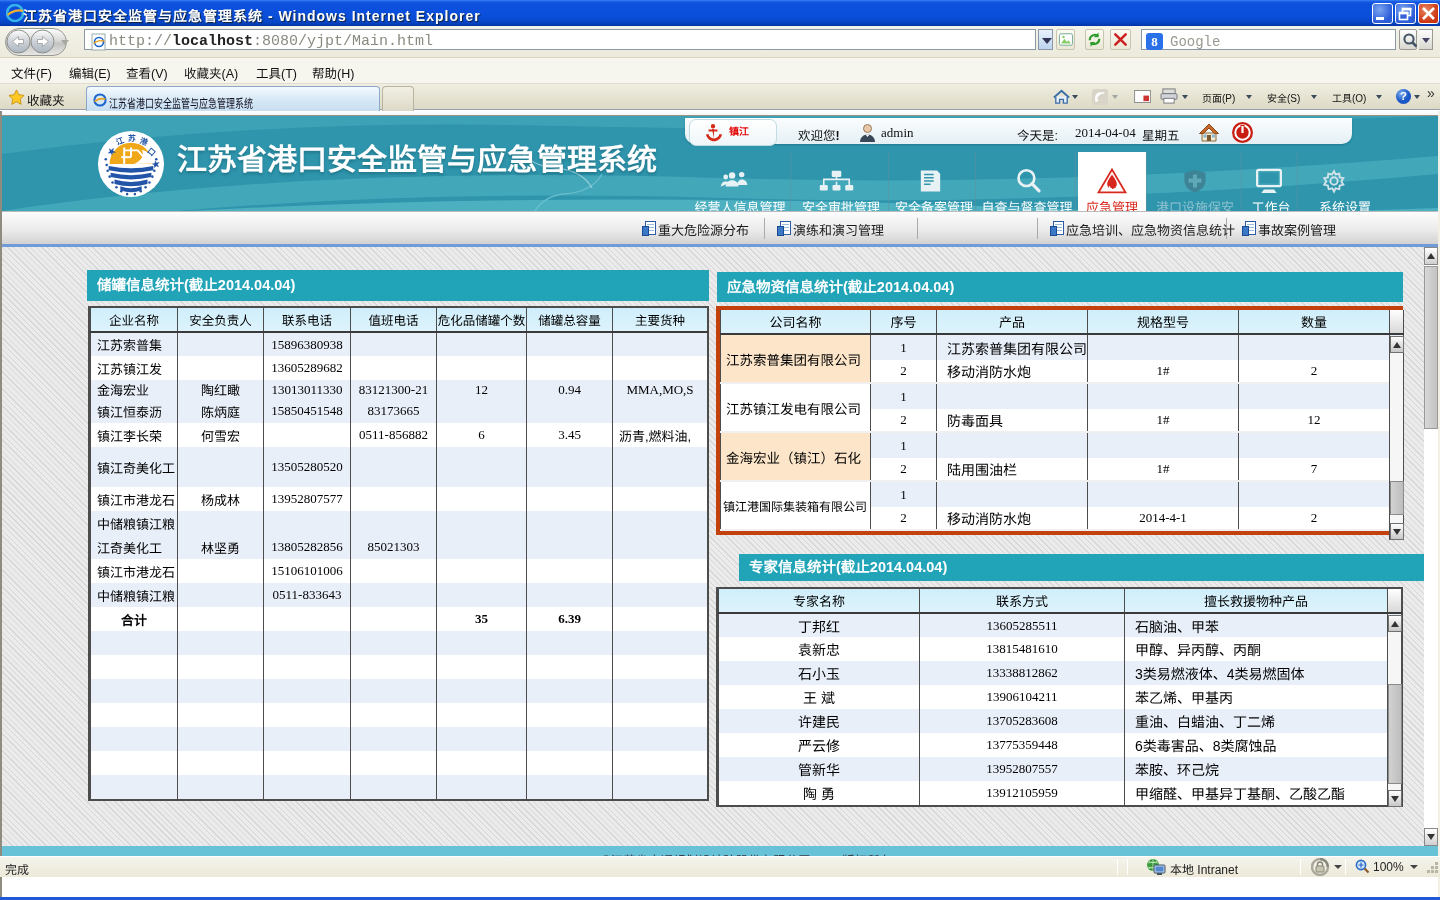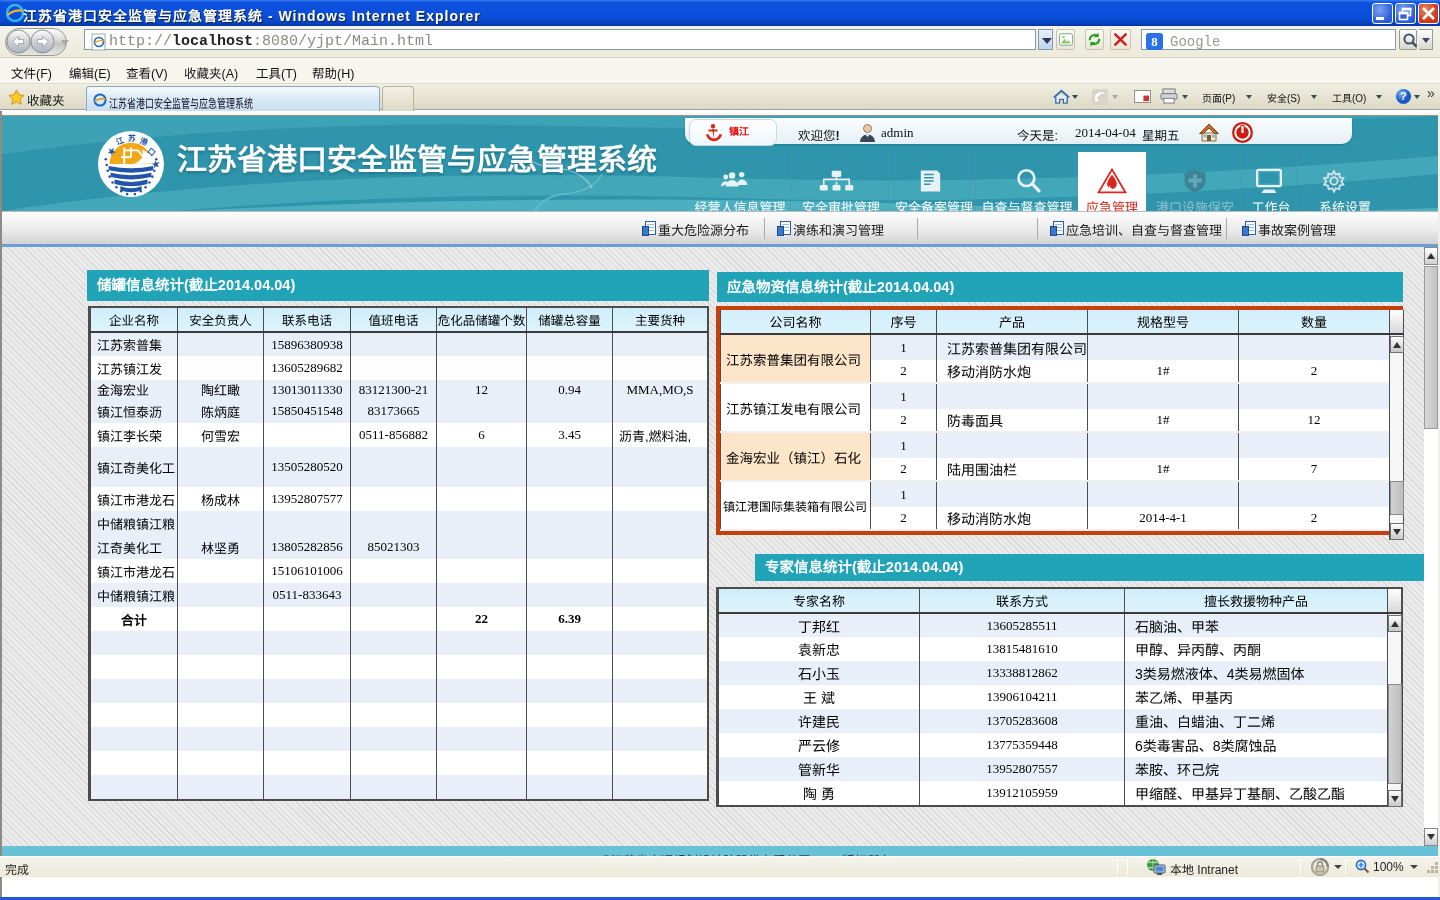--- a/index.html
+++ b/index.html
@@ -377,21 +377,21 @@
 </div>
 
 <div id="submenu" class="abs">
   <div class="subsep" style="left:762px;"></div>
     <div class="subsep" style="left:915px;"></div>
     <div class="subsep" style="left:1035px;"></div>
     <div class="subsep" style="left:1224px;"></div>
   <div class="subitem" style="left:640px;">重大危险源分布</div>
   <div class="subitem" style="left:775px;">演练和演习管理</div>
   <div class="subitem" style="left:944px;margin-top:31px;">应急预案管理</div>
-  <div class="subitem" style="left:1048px;">应急培训、自查与督查管理</div>
+  <div class="subitem" style="left:1048px;">应急培训、应急物资信息统计</div>
   <div class="subitem" style="left:1240px;">事故案例管理</div>
 </div>
 <div id="blueline" class="abs"></div>
 
 <div id="content" class="abs"></div>
 
 <div class="abs phead" style="left:87px;top:270px;width:622px;height:31px;">储罐信息统计(截止2014.04.04)</div>
 <div class="abs" style="left:88px;top:306px;width:621px;border:2px solid #4c4c4c;background:#fff;">
 <table class="grid lefttb" style="width:617px;">
 <colgroup>
@@ -512,21 +512,21 @@
           <td></td>
           <td></td>
           <td></td>
           <td></td>
         </tr>
 <tr class="wt" style="height:24px;">
           <td style="font-weight:bold;">合计</td>
           <td></td>
           <td></td>
           <td></td>
-          <td class="num" style="font-weight:bold;">22</td>
+          <td class="num" style="font-weight:bold;">35</td>
           <td class="num" style="font-weight:bold;">6.39</td>
           <td></td>
         </tr>
 <tr class="lt" style="height:24px;">
           <td></td>
           <td></td>
           <td></td>
           <td></td>
           <td></td>
           <td></td>
@@ -674,21 +674,21 @@
   <div class="sbtn" style="top:0px;">
         <div class="tri-up"></div>
       </div>
   <div class="sthumb" style="top:145px;height:34px;"></div>
   <div class="sbtn" style="bottom:0px;">
         <div class="tri-dn"></div>
       </div>
 </div>
 </div>
 
-<div class="abs phead" style="left:755px;top:554px;width:686px;height:27px;line-height:27px;">专家信息统计(截止2014.04.04)</div>
+<div class="abs phead" style="left:739px;top:554px;width:686px;height:27px;line-height:27px;">专家信息统计(截止2014.04.04)</div>
 <div class="abs" style="left:716px;top:587px;width:687px;border:2px solid #4c4c4c;background:#fff;">
 <table class="grid" style="width:683px;font-size:14px;">
 <colgroup>
         <col style="width:201px">
         <col style="width:205px">
         <col style="width:263px">
         <col style="width:14px">
       </colgroup>
 <thead>
         <tr style="height:24px;">

